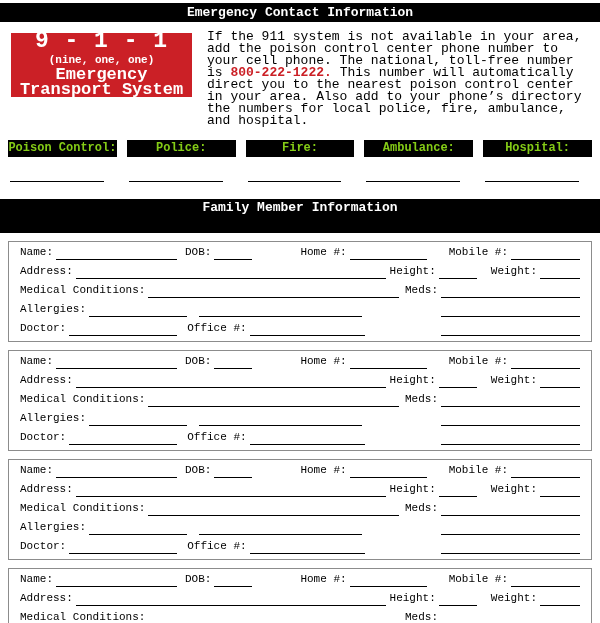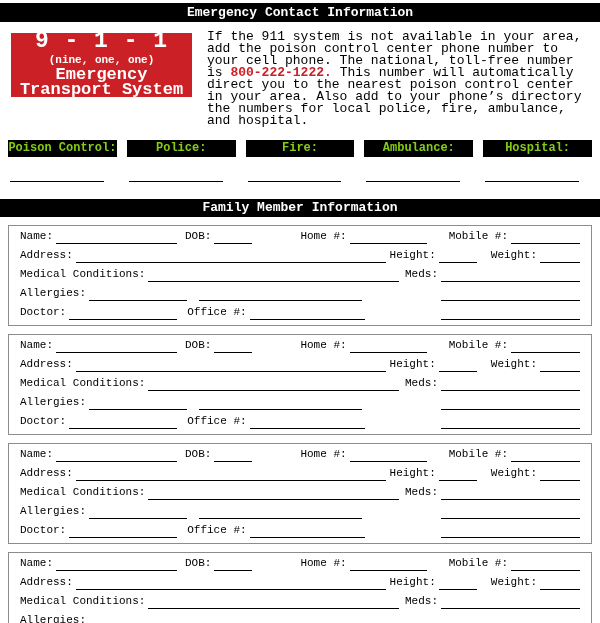--- a/index.html
+++ b/index.html
@@ -17,21 +17,21 @@
   .bar {
     background: #000;
     color: #fff;
     font-weight: bold;
     text-align: center;
     height: 19px;
     line-height: 19px;
     font-size: 13px;
   }
   .top-bar { margin-top: 3px; }
-  .family-bar { margin-top: 17px; height: 18px; line-height: 18px; }
+  .family-bar { margin-top: 17px; height: 34px; line-height: 18px; }
 
   
   .intro {
     display: flex;
     align-items: flex-start;
     margin-top: 11px;
     padding: 0 12px 0 11px;
   }
   .badge {
     width: 181px; height: 64px;

